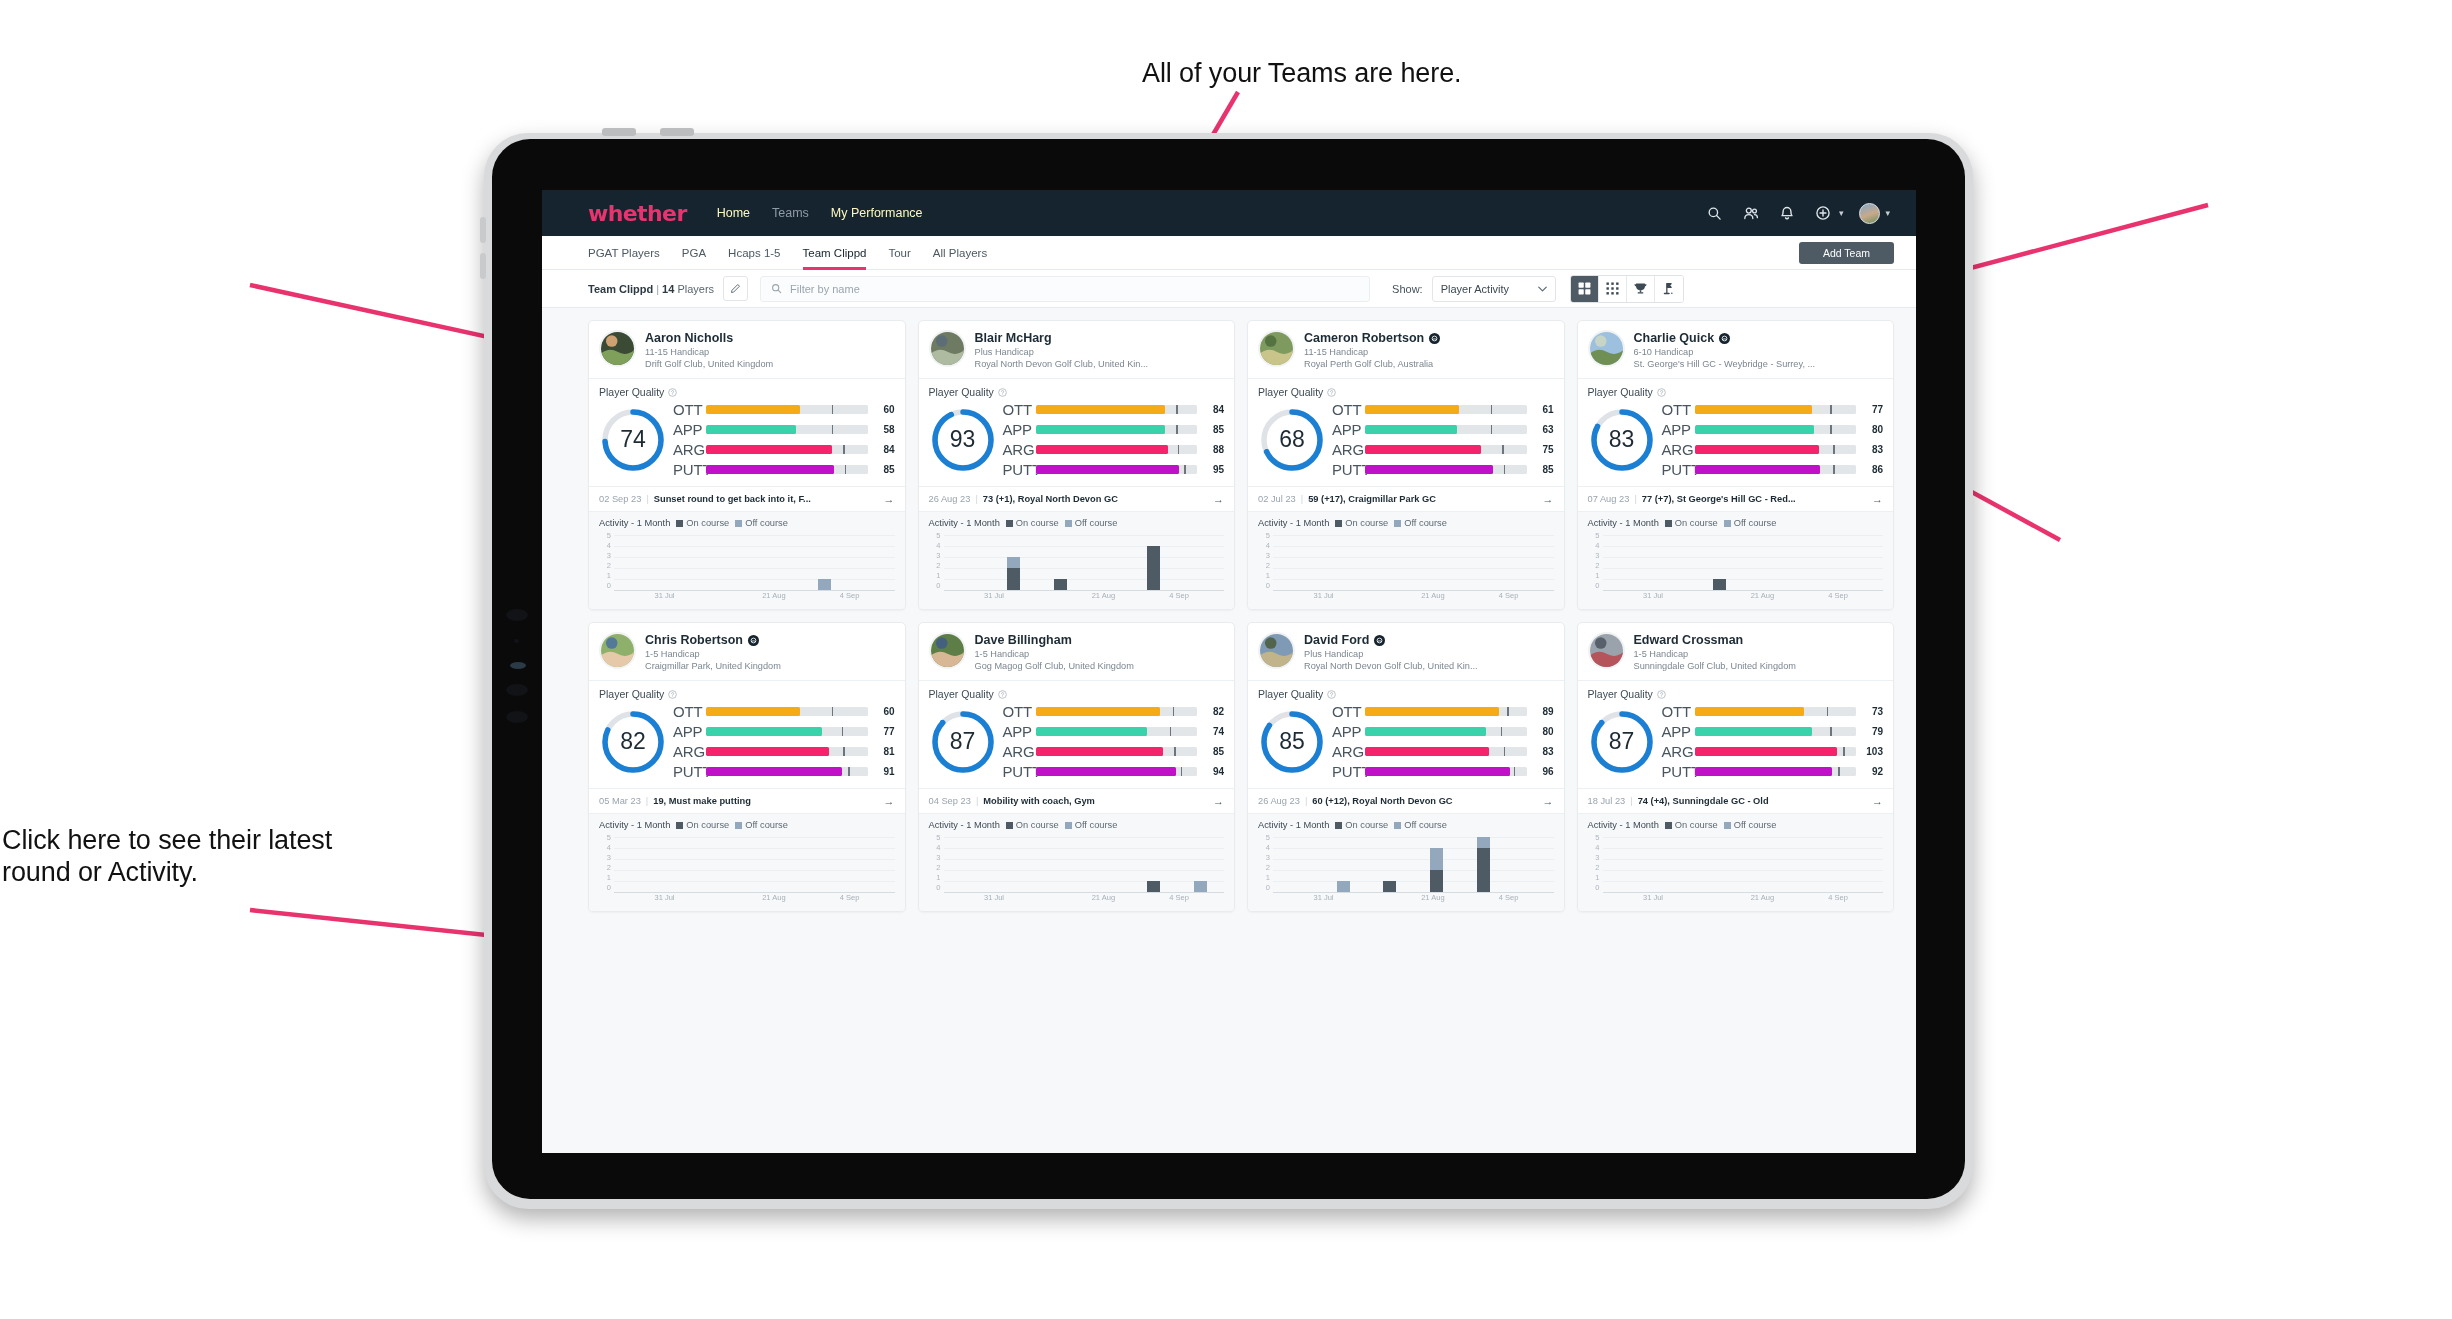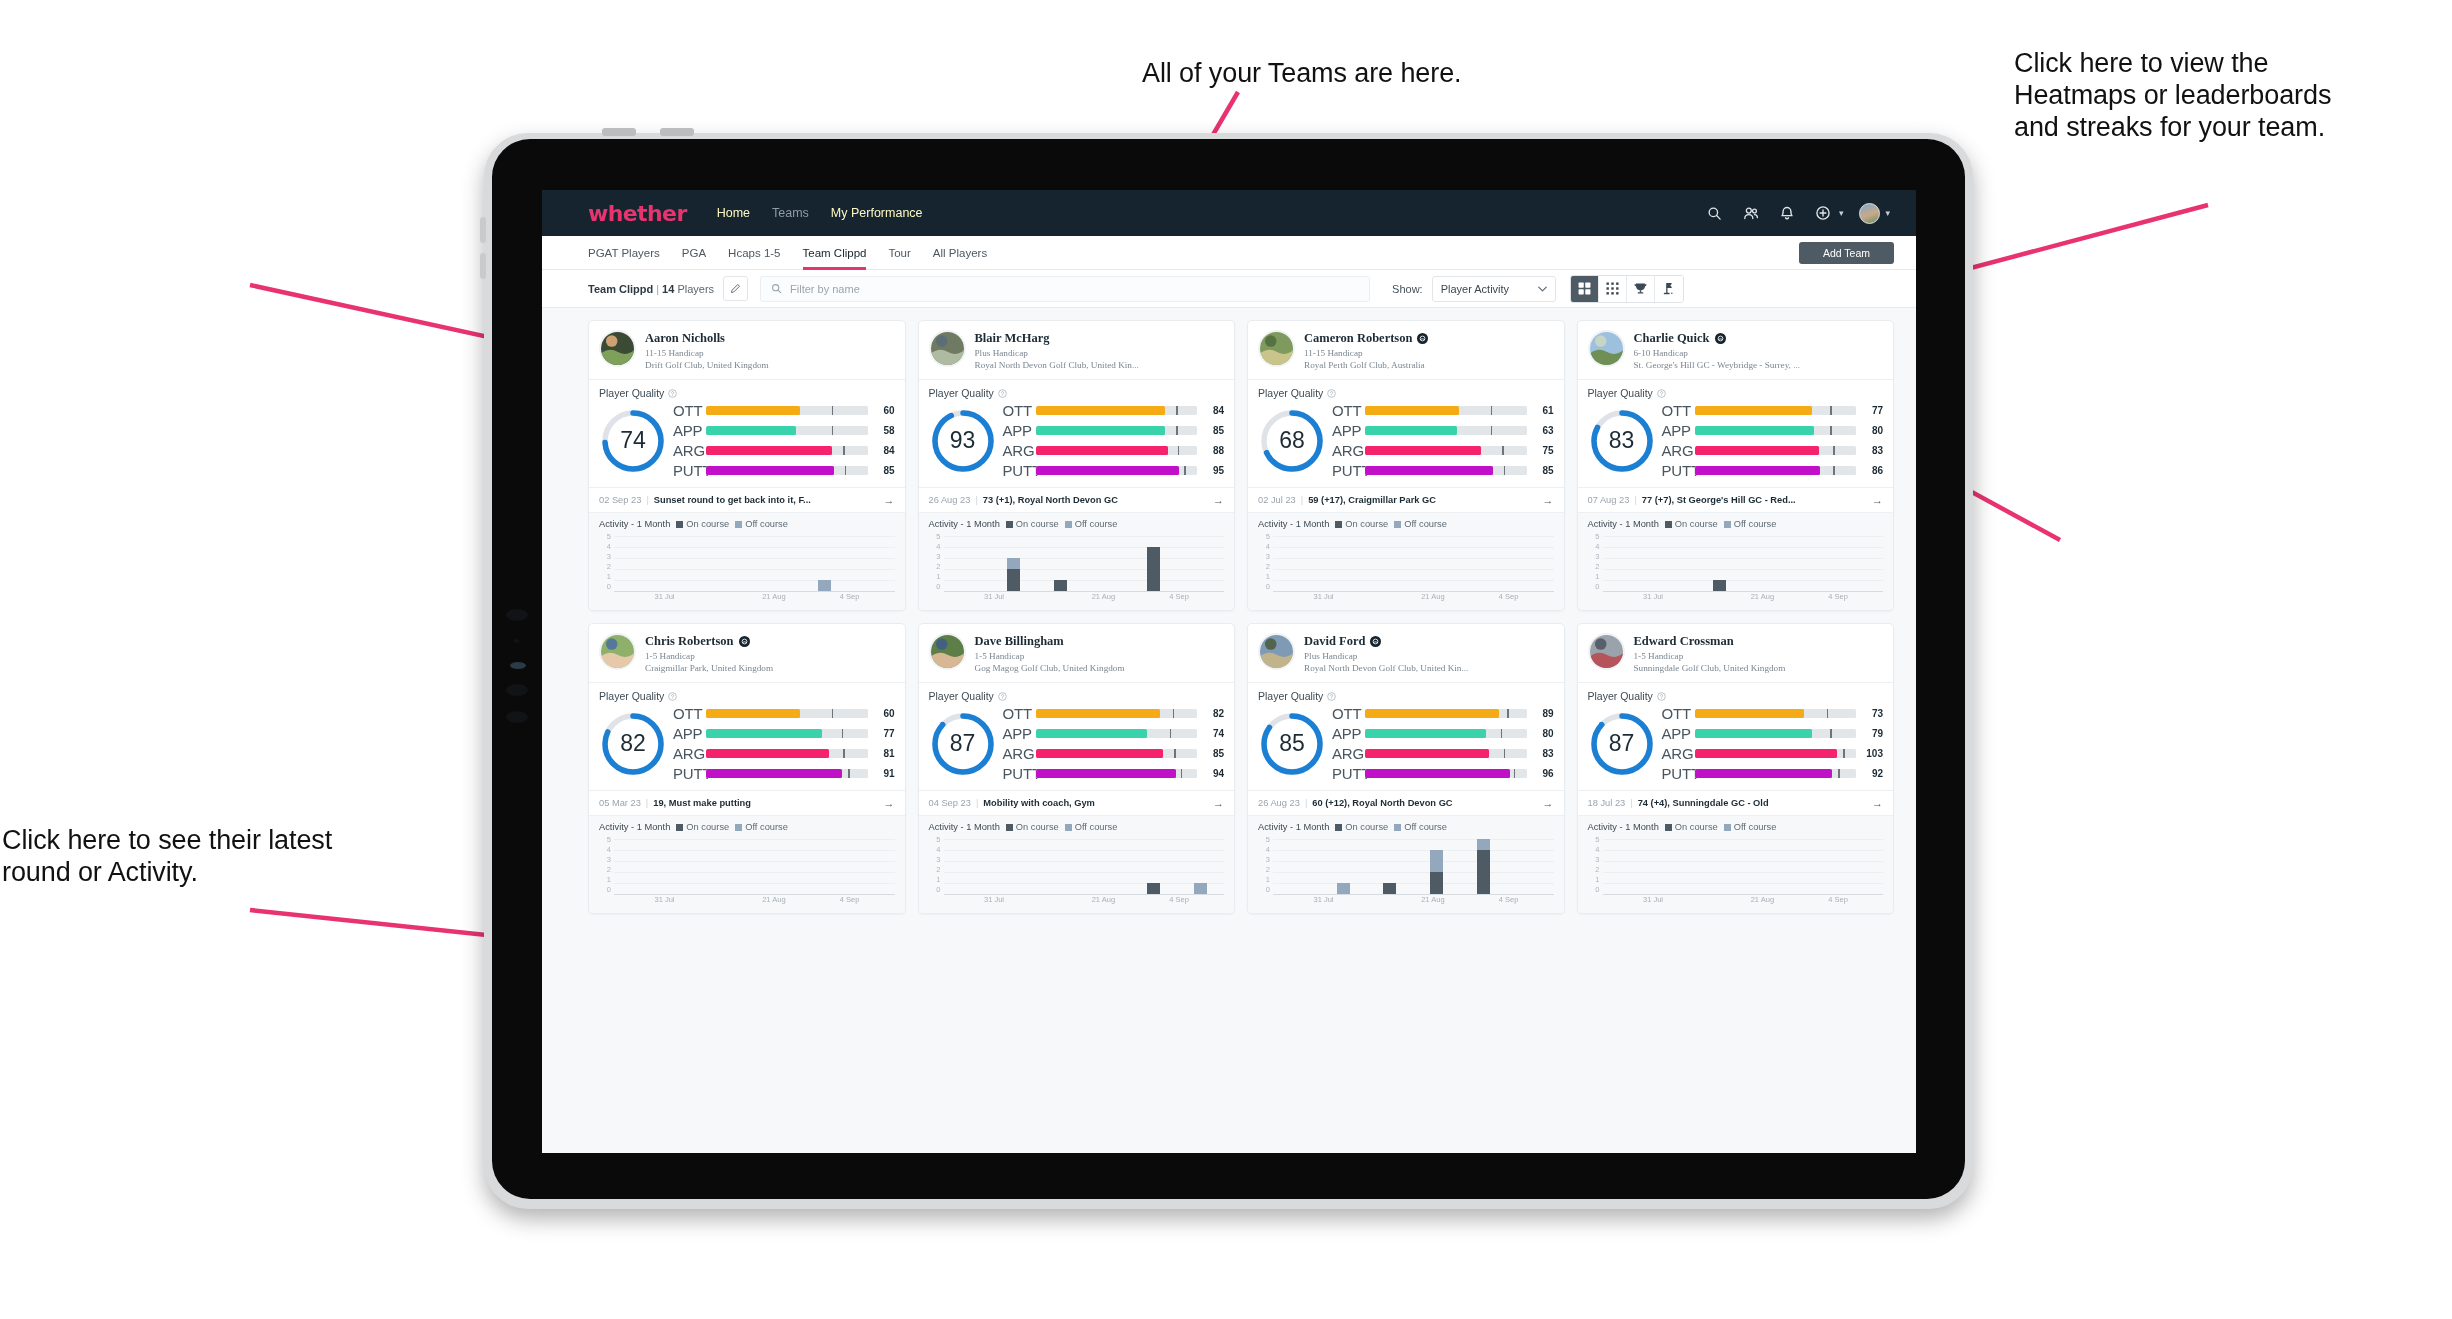--- a/index.html
+++ b/index.html
@@ -156,21 +156,21 @@
     border: 1px solid #e9ecef;
     border-radius: 5px;
     overflow: hidden;
     box-shadow: 0 1px 2px rgba(16,24,40,.04);
   }
   .card-head { display: flex; gap: 9px; padding: 9px 10px 9px 10px; align-items: flex-start; }
   .p-avatar {
     width: 37px; height: 37px; border-radius: 50%;
     border: 2px solid #f0f2f4; flex: none; overflow: hidden;
   }
-  .p-info { min-width: 0; padding-top: 1px; font-family: Liberation Serif, serif; }
+  .p-info { min-width: 0; padding-top: 1px; }
   .p-name {
     font-size: 12.5px; font-weight: 700; color: #1d2b35;
     display: flex; align-items: center; gap: 5px; white-space: nowrap;
   }
   .p-badge {
     width: 11px; height: 11px; border-radius: 50%;
     background: #15242e; flex: none;
     display: flex; align-items: center; justify-content: center;
   }
   .p-sub { font-size: 9.2px; color: #7b8690; margin-top: 2px; white-space: nowrap; overflow: hidden; text-overflow: ellipsis; }
@@ -235,23 +235,20 @@
   .seg-on { background: #4e5a64; }
   .xax { position: absolute; left: 15px; right: 0; bottom: 0; height: 11px; }
   .xax span { position: absolute; font-size: 7.5px; color: #a7b0b7; transform: translateX(-50%); }
 </style>
 </head>
 <body>
 
 <div id="stage">
 
   <div class="anno" style="left:1142px; top:58px;">All of your Teams are here.</div>
-  <div class="anno" style="left:2014px; top:48px;">Click here to view the
-Heatmaps or leaderboards
-and streaks for your team.</div>
   <div class="anno" style="left:2px; top:825px;">Click here to see their latest
 round or Activity.</div>
 
   <svg class="anno-arrow" style="left:0;top:0;width:2452px;height:1319px;">
     <defs>
       <marker id="ah" markerWidth="9" markerHeight="9" refX="6.2" refY="4.5" orient="auto">
         <path d="M0,0.6 L8,4.5 L0,8.4 L2.4,4.5 Z" fill="#e8336e"></path>
       </marker>
     </defs>
     <path d="M1238,92 L1142,256" stroke="#e8336e" stroke-width="4.5" fill="none" marker-end="url(#ah)"></path>

